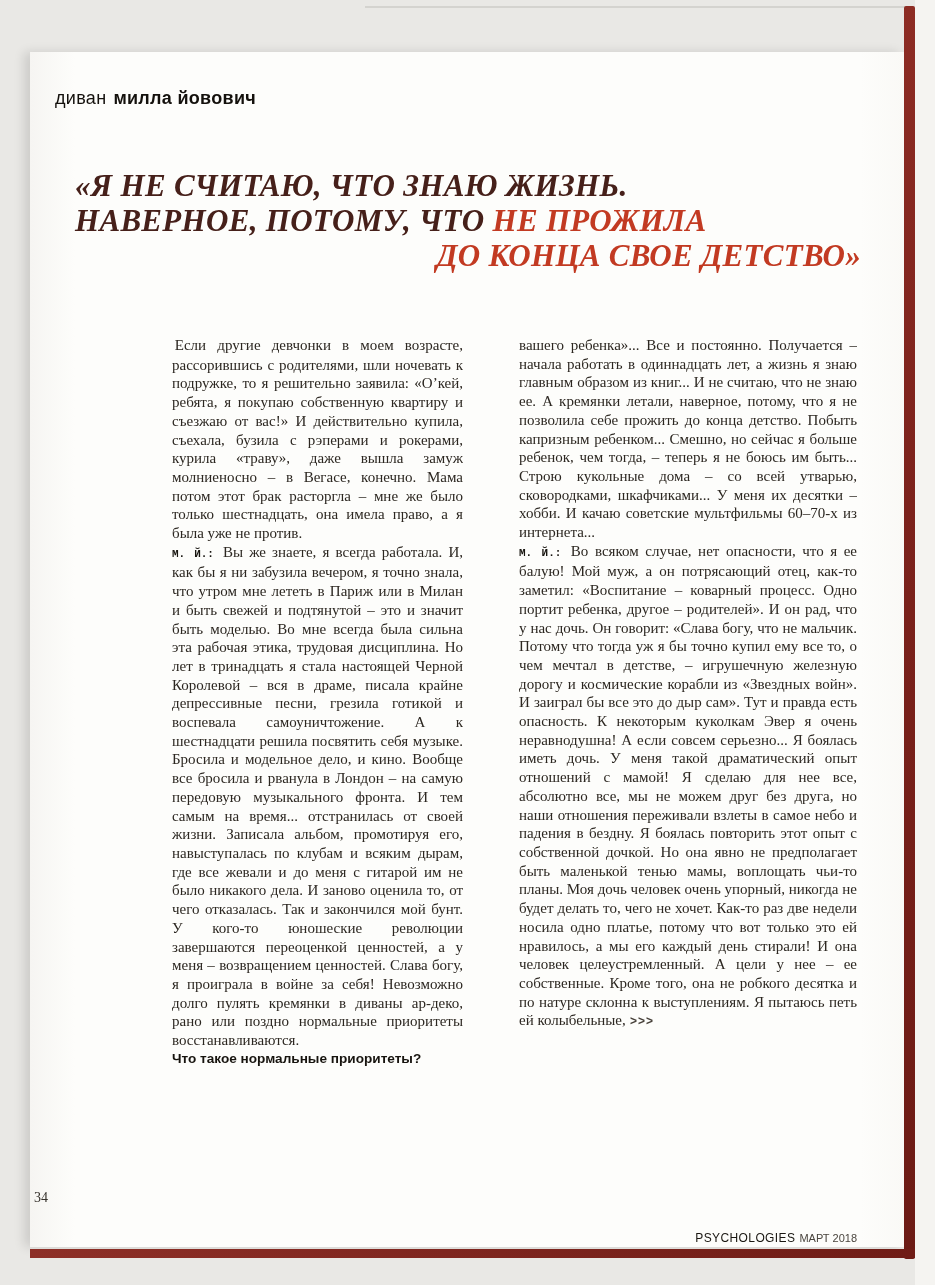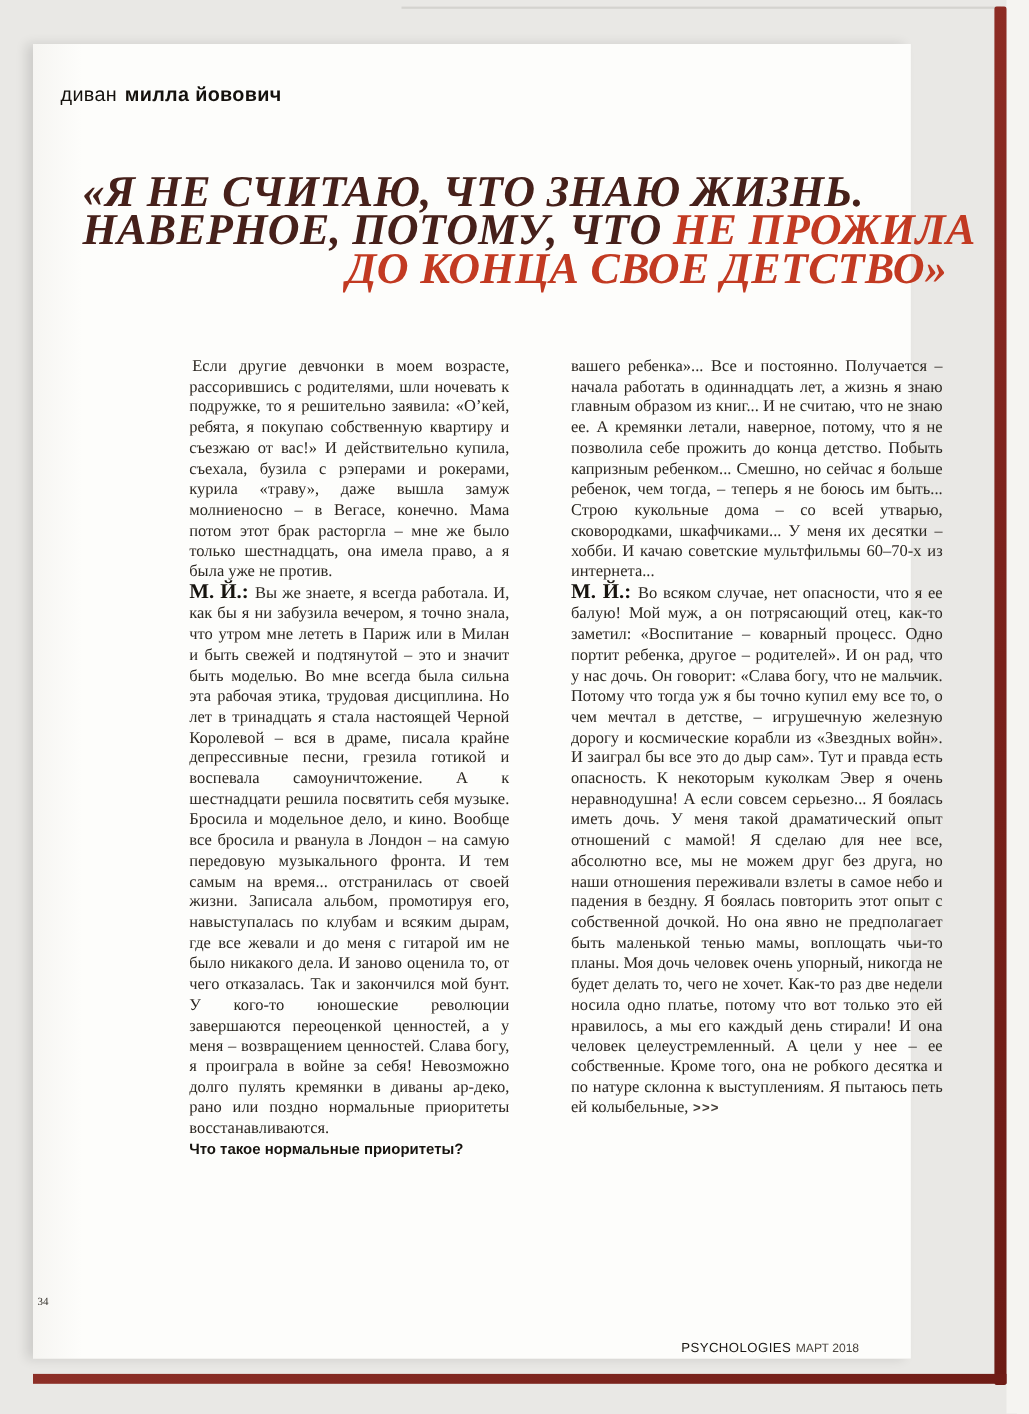--- a/index.html
+++ b/index.html
@@ -31,38 +31,38 @@
     position:absolute; left:904px; top:6px; width:11px; height:1253px;
     background:linear-gradient(180deg,#8d2c24 0%, #7c221c 40%, #6c1b15 100%);
     border-radius:2px; z-index:6;
   }
   .edge-bottom{
     position:absolute; left:30px; top:1249px; width:885px; height:9px;
     background:linear-gradient(90deg,#8d2f27, #6f1c16);
     z-index:6;
   }
   .page{
-    position:absolute; left:30px; top:40px; width:798px; height:1195px;
+    position:absolute; left:30px; top:52px; width:874px; height:1195px;
     background:linear-gradient(90deg,#f6f5f2 0px,#fdfdfb 45px,#fdfdfb 830px,#faf9f6 874px);
     box-shadow:-6px 0 10px rgba(0,0,0,0.12);
   }
   
   .header{
     position:absolute; left:25px; top:36px;
     font-family:"Liberation Sans", sans-serif;
     font-size:18px; color:#14110d; letter-spacing:.3px;
   }
   .header .section{ font-weight:400; }
   .header .name{ font-weight:700; margin-left:7px; }
   
   .title{
     position:absolute; left:45px; top:116px; width:786px;
     font-family:"Liberation Serif", serif;
     font-style:italic; font-weight:700;
-    font-size:40px; line-height:35px; letter-spacing:.3px;
+    font-size:31px; line-height:35px; letter-spacing:.3px;
     white-space:nowrap;
   }
   .t-line{ text-align:left; }
   .t-right{ text-align:right; }
   .dark{ color:var(--title-dark); }
   .red{ color:var(--title-red); }
   
   .col{
     position:absolute; top:284px; height:866px; overflow:hidden;
     font-size:15px; line-height:18.7px; text-align:justify;
@@ -74,27 +74,27 @@
   .para.lead{ text-indent:-33px; }
   .marker{
     font-family:"Liberation Sans", sans-serif; font-weight:700;
     font-size:12px; letter-spacing:1px; color:#47413a;
   }
   .question{
     font-family:"Liberation Sans", sans-serif; font-weight:700;
     font-size:13.6px; line-height:18.7px; color:#17140f; text-align:left;
   }
   .speaker{
-    font-family:Liberation Serif, serif; font-weight:700;
-    font-size:19px; color:#17140f;
+    font-family:Liberation Mono, monospace; font-weight:700;
+    font-size:11px; color:#17140f;
   }
   
   .page-number{
     position:absolute; left:4px; top:1138px;
-    font-size:10px; color:#35312b;
+    font-size:14px; color:#35312b;
   }
   .footer-right{
     position:absolute; right:47px; top:1176px;
     font-family:"Liberation Sans", sans-serif; white-space:nowrap;
   }
   .footer-right .mag{ font-weight:400; font-size:12px; letter-spacing:.4px; color:#1a1712;margin-left:32px; }
   .footer-right .issue{ font-weight:400; font-size:11px; color:#4a453e; margin-left:4px; }
 </style>
 </head>
 <body>

